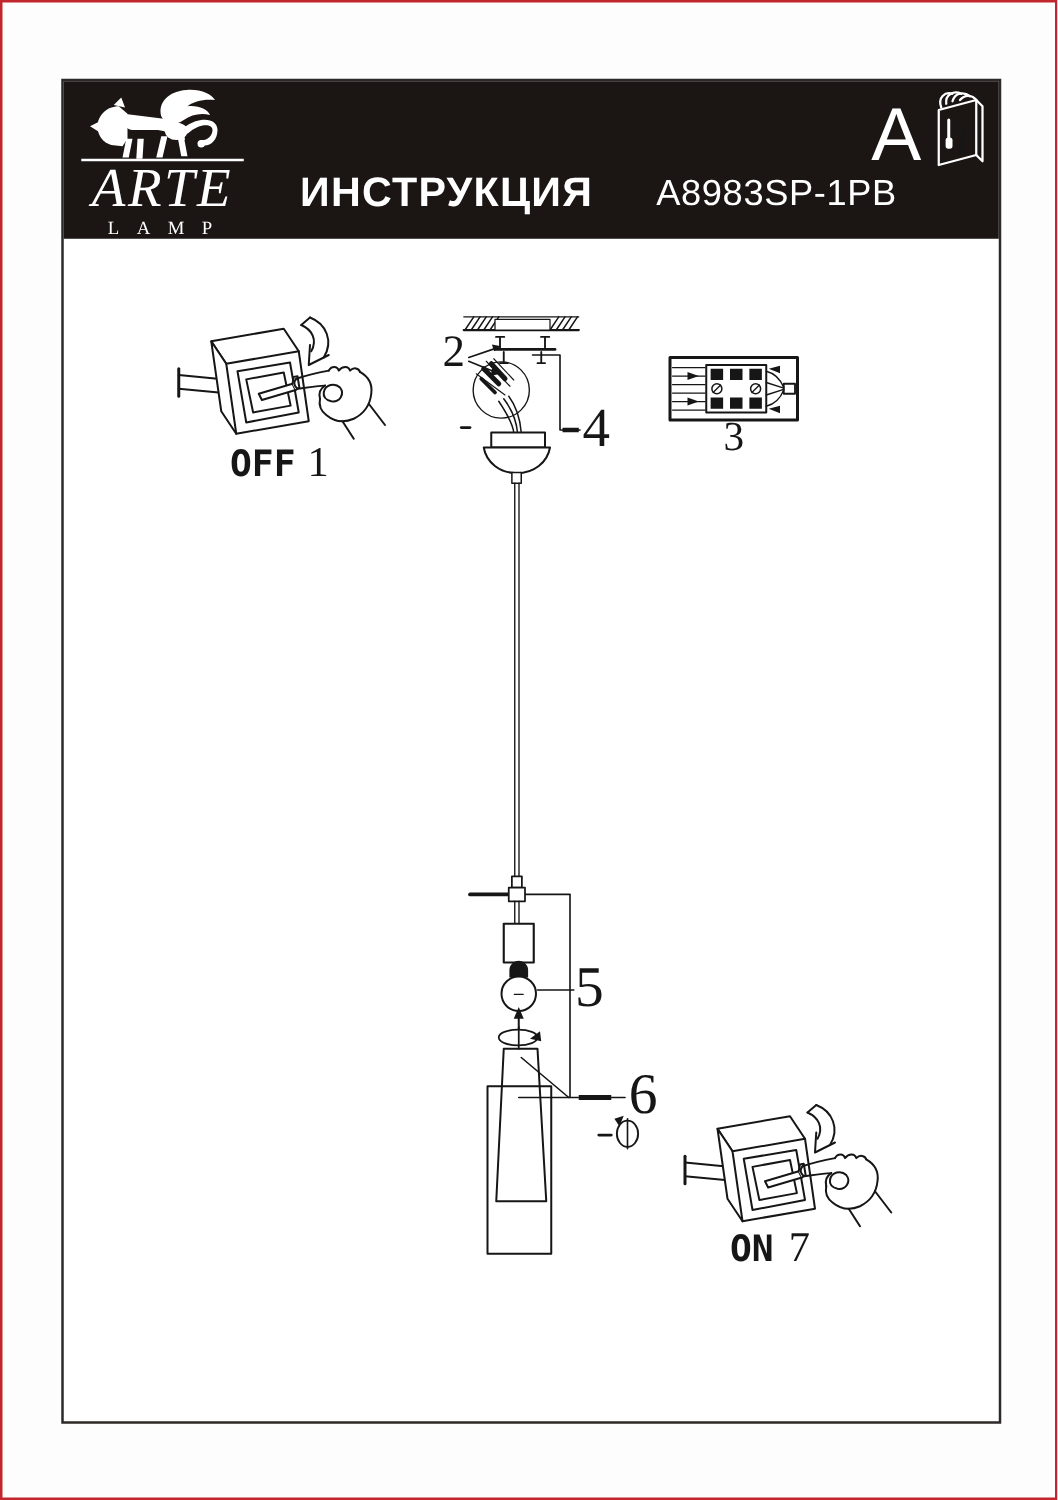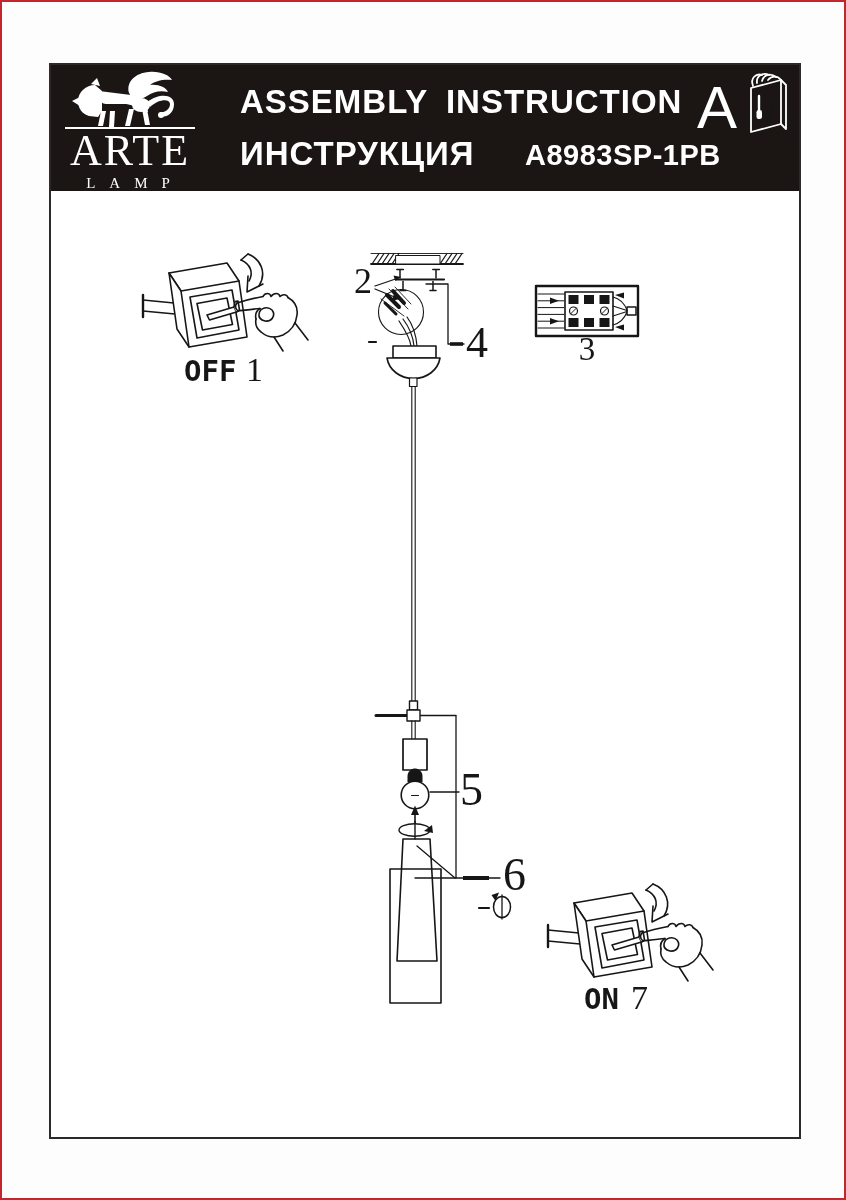--- a/index.html
+++ b/index.html
@@ -5,27 +5,27 @@
   html,body{margin:0;padding:0;background:#fff;}
   .page{position:relative;width:846px;height:1200px;box-sizing:border-box;
         border:2px solid #c1272d;background:#fdfdfd;overflow:hidden;
         font-family:"Liberation Sans",sans-serif;}
   .sheet{position:absolute;left:47px;top:61px;width:752px;height:1076px;
          box-sizing:border-box;border:2px solid #2e2929;background:#fff;}
   .header{position:absolute;left:0;top:0;width:748px;height:126px;background:#1b1514;color:#fff;}
   .logo{position:absolute;left:14px;top:4px;width:130px;height:120px;text-align:center;}
   .logo .lion{display:block;margin:2px auto 0 auto;}
   .brand{display:block;margin-top:-2px;border-top:2px solid #fff;padding-top:0px;
-         font-family:"Liberation Serif",serif;font-size:44px;line-height:44px;letter-spacing:2px;}
+         font-family:"Liberation Serif",serif;font-size:44px;line-height:44px;letter-spacing:2px;font-style:italic;}
   .brand-sub{display:block;font-family:"Liberation Serif",serif;font-size:15px;letter-spacing:14px;
              margin-top:2px;margin-left:10px;}
   .title-en{position:absolute;left:189px;top:18px;font-size:33px;font-weight:bold;
             letter-spacing:1px;word-spacing:8px;white-space:nowrap;}
   .title-ru{position:absolute;left:189px;top:70px;font-size:33px;font-weight:bold;letter-spacing:1px;}
-  .model{position:absolute;left:474px;top:74px;font-size:29px;font-weight:bold;letter-spacing:0.5px;}
+  .model{position:absolute;left:474px;top:74px;font-size:29px;font-weight:normal;letter-spacing:0.5px;}
   .section-letter{position:absolute;left:646px;top:8px;font-size:60px;font-weight:normal;}
   .booklet{position:absolute;left:692px;top:6px;}
   .diagram{position:absolute;left:0;top:126px;}
   svg text{fill:#161616;}
   .num{font-family:"Liberation Serif",serif;}
   .sw-label{font-family:"DejaVu Sans Mono",monospace;font-weight:bold;}
 </style>
 </head>
 <body>
 
@@ -56,21 +56,20 @@
 
             <path d="M76,31 C90,21 103,24 103,33 C103,42 96,47 90,45 L89,41 C94,42 99,38 99,33
                      C99,28 89,27 79,36 Z"></path>
             <circle cx="90" cy="44" r="3"></circle>
           </g>
         </svg>
         <span class="brand">ARTE</span>
         <span class="brand-sub">LAMP</span>
       </div>
 
-      <div class="title-en">ASSEMBLY INSTRUCTION</div>
       <div class="title-ru">ИНСТРУКЦИЯ</div>
       <div class="model">A8983SP-1PB</div>
       <div class="section-letter">A</div>
 
       <svg class="booklet" width="48" height="64" viewBox="0 0 48 64">
         <g fill="none" stroke="#ffffff" stroke-width="1.8" stroke-linecap="round" stroke-linejoin="round">
 
           <path d="M10,15 C7,7 13,2 19,4"></path>
           <path d="M14,12 C13,5 20,1 26,4"></path>
           <path d="M19,10 C21,3 28,2 33,6"></path>

